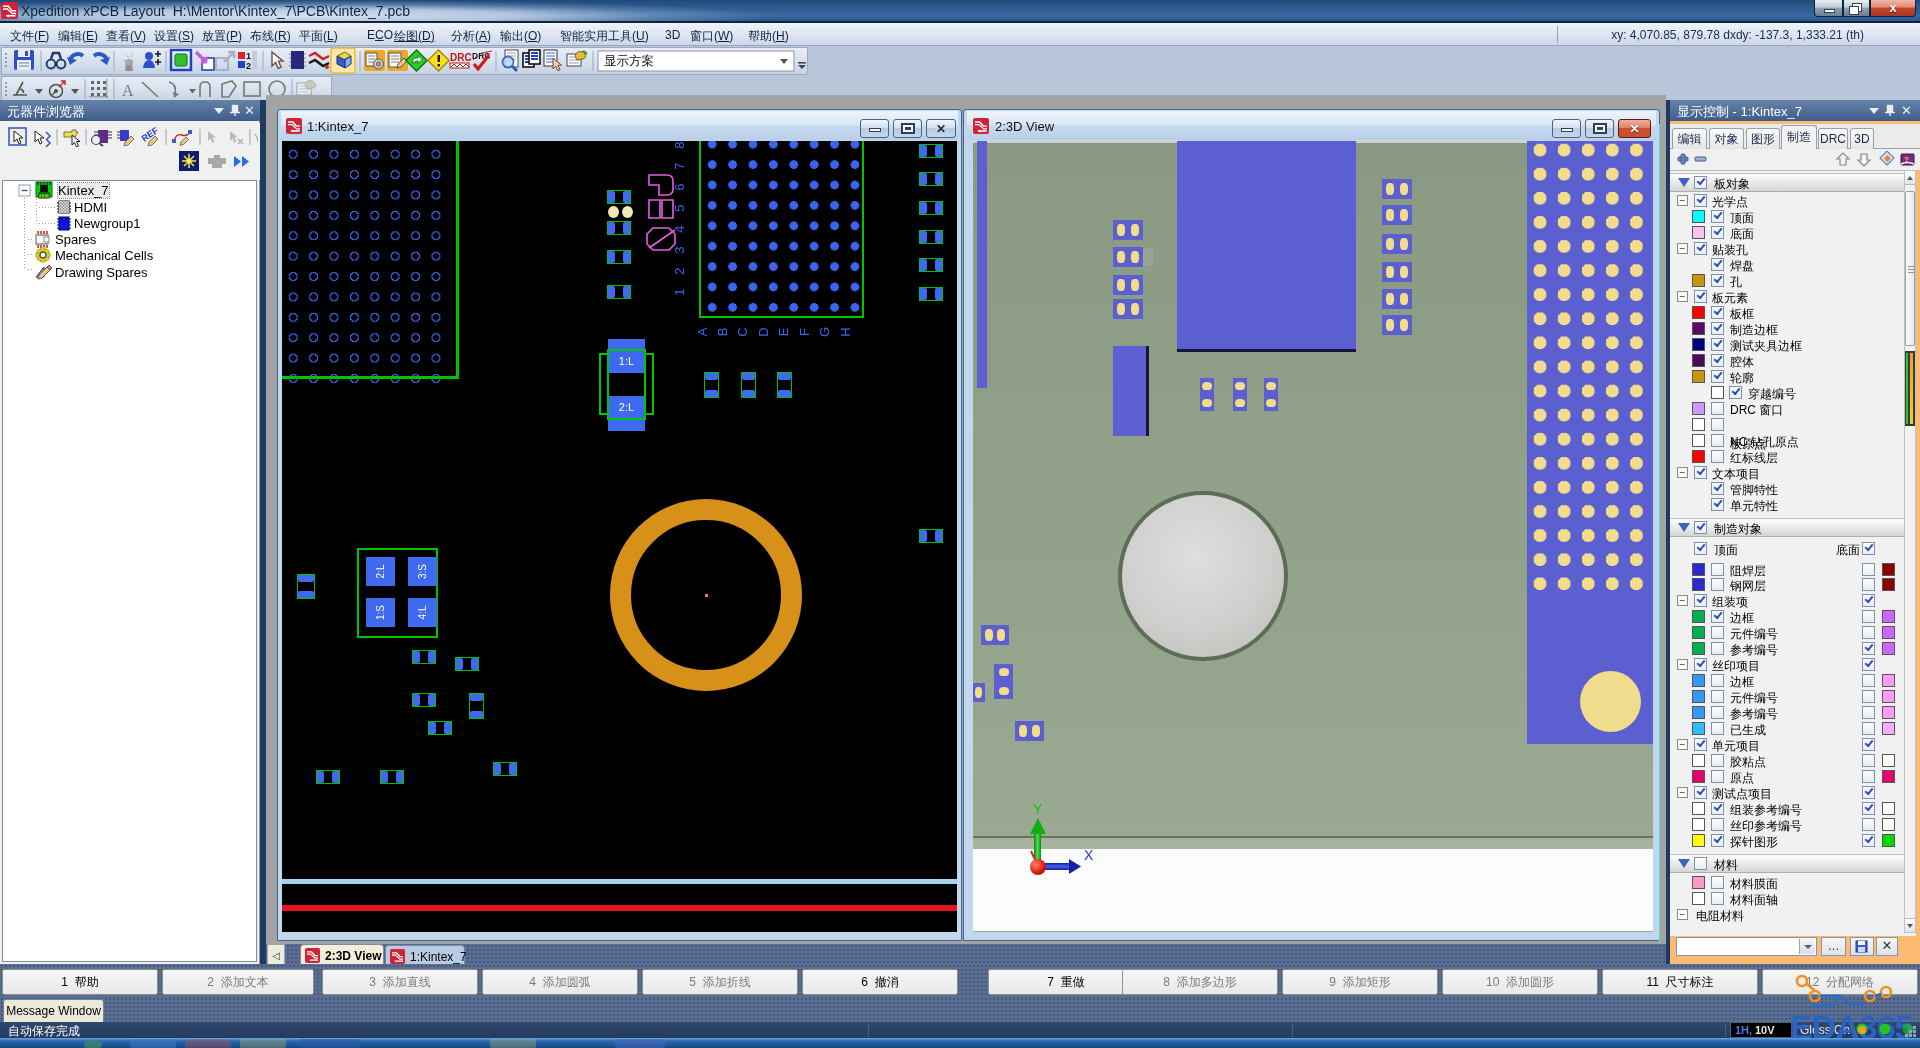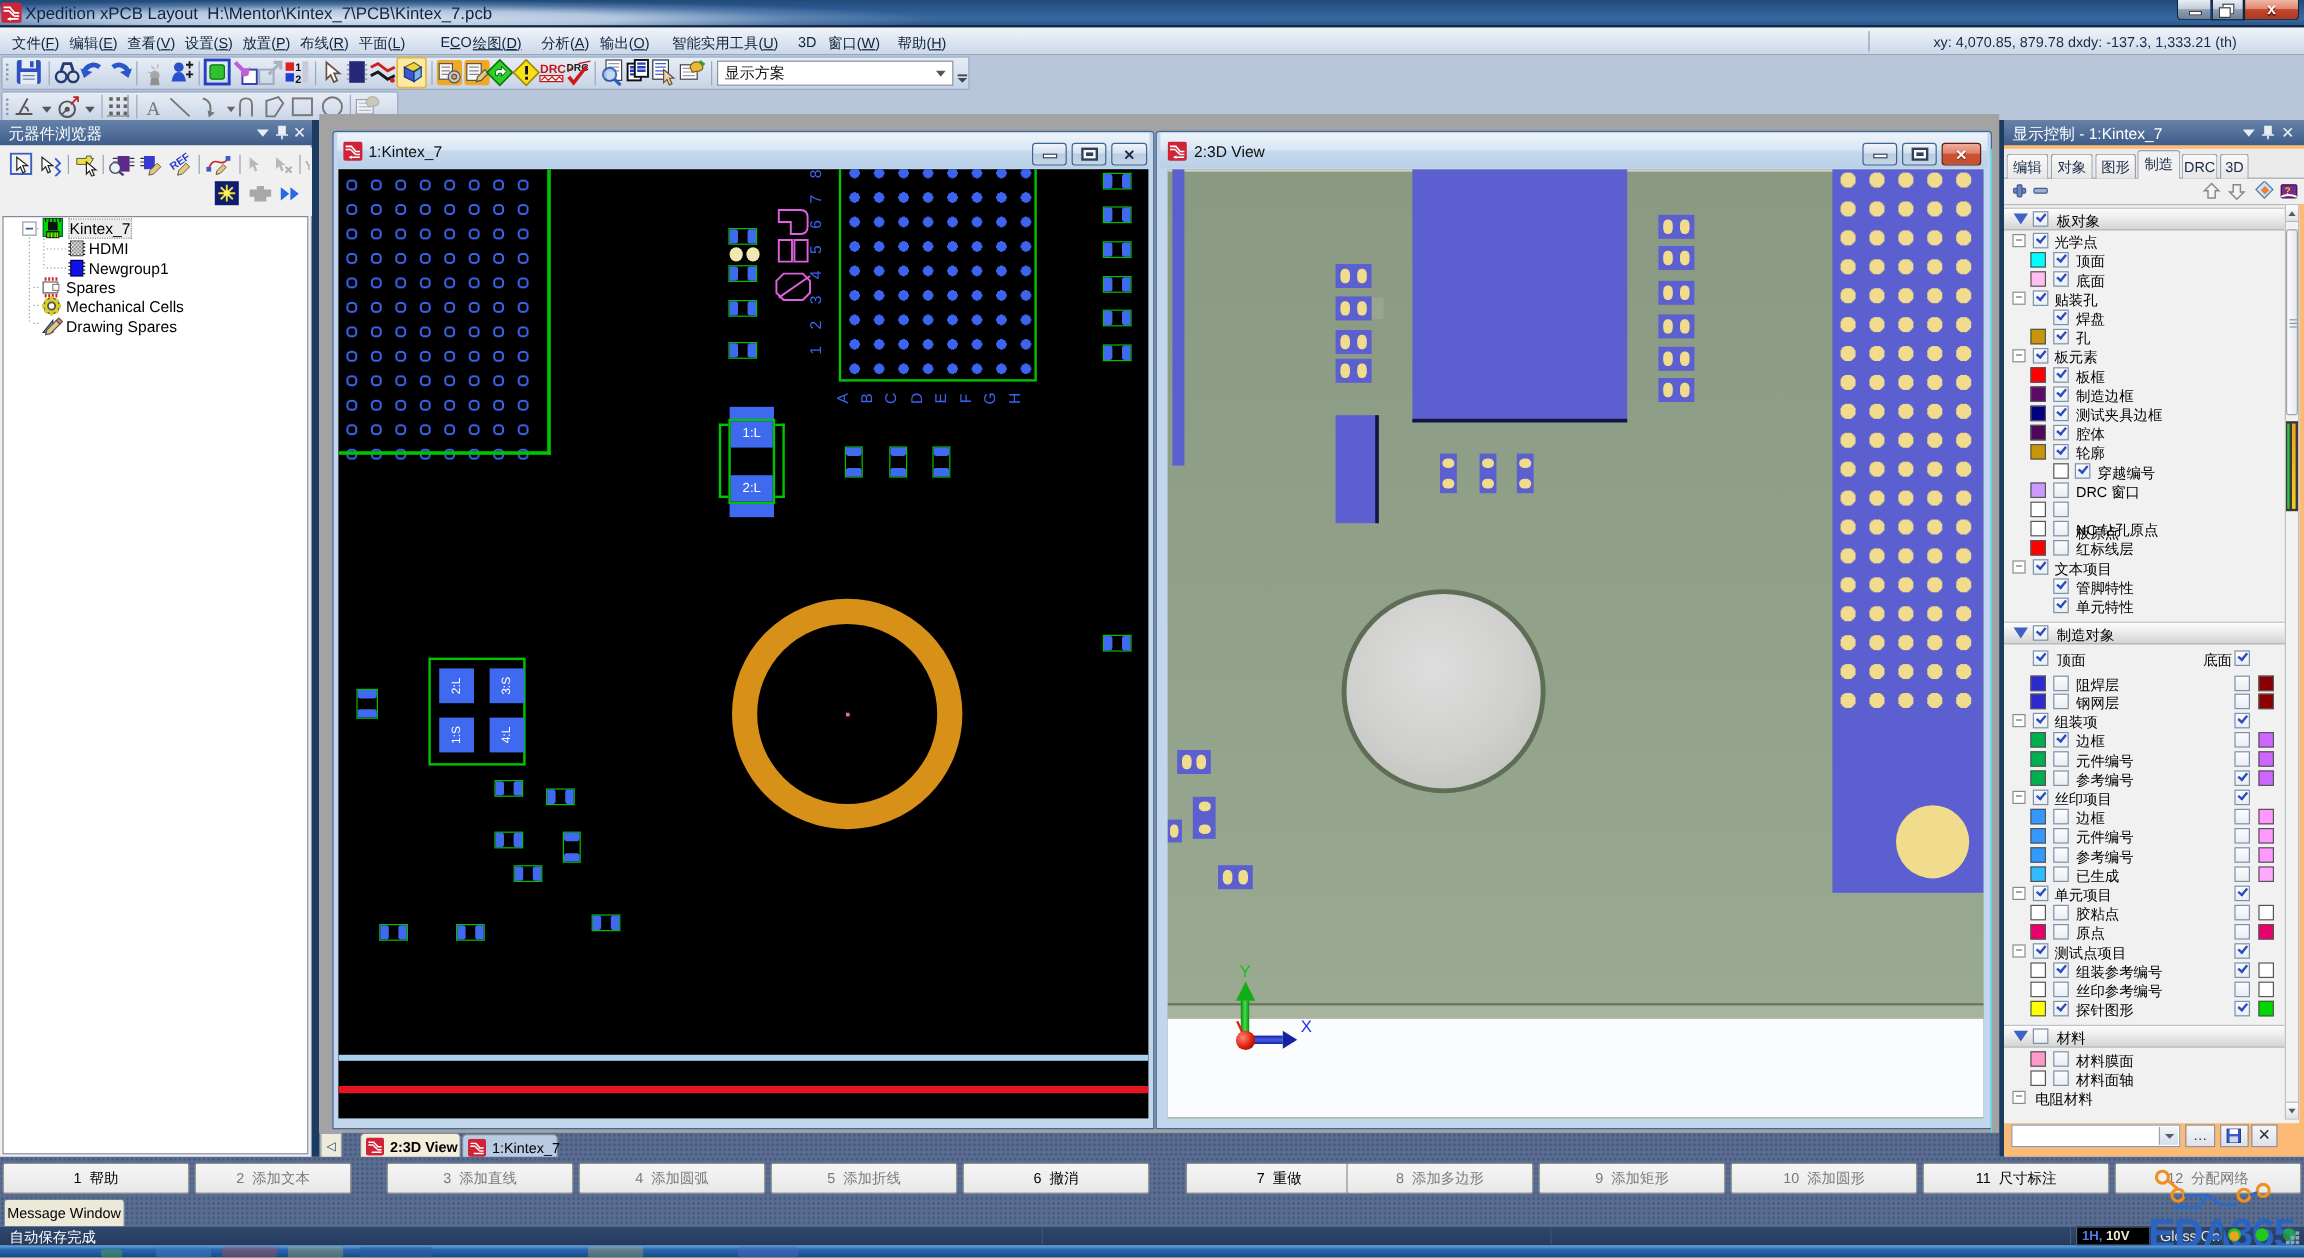--- a/index.html
+++ b/index.html
@@ -983,21 +983,21 @@
     <div style="position:absolute;left:0;top:180px;width:10px;height:75px;background:#3a3a3a;">
         <i style="position:absolute;left:1px;top:2px;width:2px;height:71px;background:#30c040;"></i>
         <i style="position:absolute;left:5px;top:2px;width:3px;height:71px;background:linear-gradient(180deg,#f0a020,#f0d020);"></i>
       </div>
   </div>
 </div>
 
 <div class="abs dotted" style="left:0;top:964px;width:1920px;height:36px;"></div>
 <div id="fbtns">
 <div class="fbtn en" style="left:2px;width:156px;">1&nbsp; 帮助</div>
-<div class="fbtn" style="left:162px;width:131px;">2&nbsp; 添加文本</div>
+<div class="fbtn" style="left:162px;width:152px;">2&nbsp; 添加文本</div>
 <div class="fbtn" style="left:322px;width:156px;">3&nbsp; 添加直线</div>
 <div class="fbtn" style="left:482px;width:156px;">4&nbsp; 添加圆弧</div>
 <div class="fbtn" style="left:642px;width:156px;">5&nbsp; 添加折线</div>
 <div class="fbtn en" style="left:802px;width:156px;">6&nbsp; 撤消</div>
 <div class="fbtn en" style="left:962px;width:156px;margin-left:26px;">7&nbsp; 重做</div>
 <div class="fbtn" style="left:1122px;width:156px;">8&nbsp; 添加多边形</div>
 <div class="fbtn" style="left:1282px;width:156px;">9&nbsp; 添加矩形</div>
 <div class="fbtn" style="left:1442px;width:156px;">10&nbsp; 添加圆形</div>
 <div class="fbtn en" style="left:1602px;width:156px;">11&nbsp; 尺寸标注</div>
 <div class="fbtn" style="left:1762px;width:156px;">12&nbsp; 分配网络</div>

